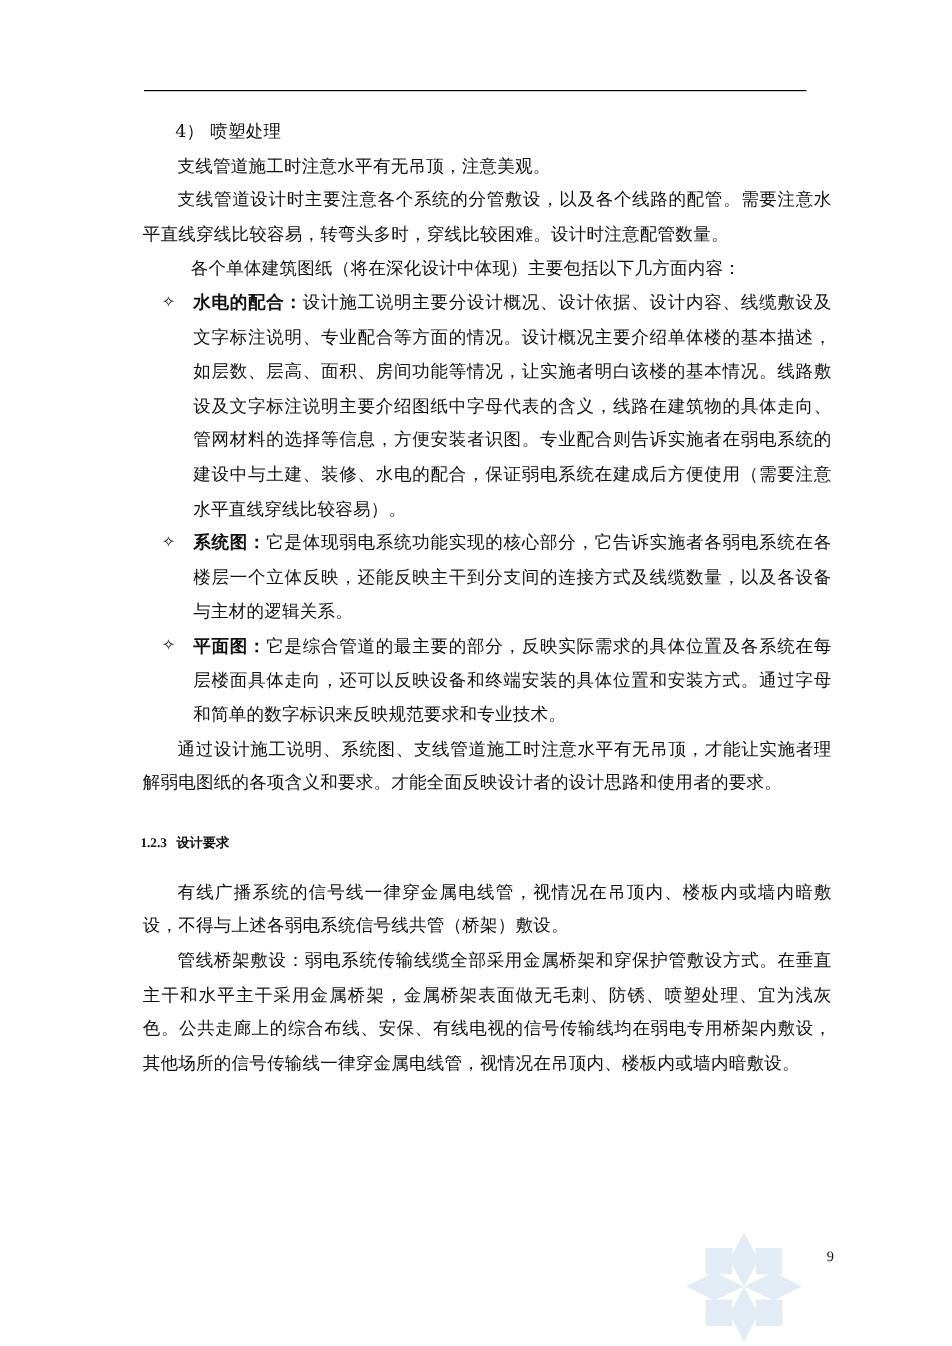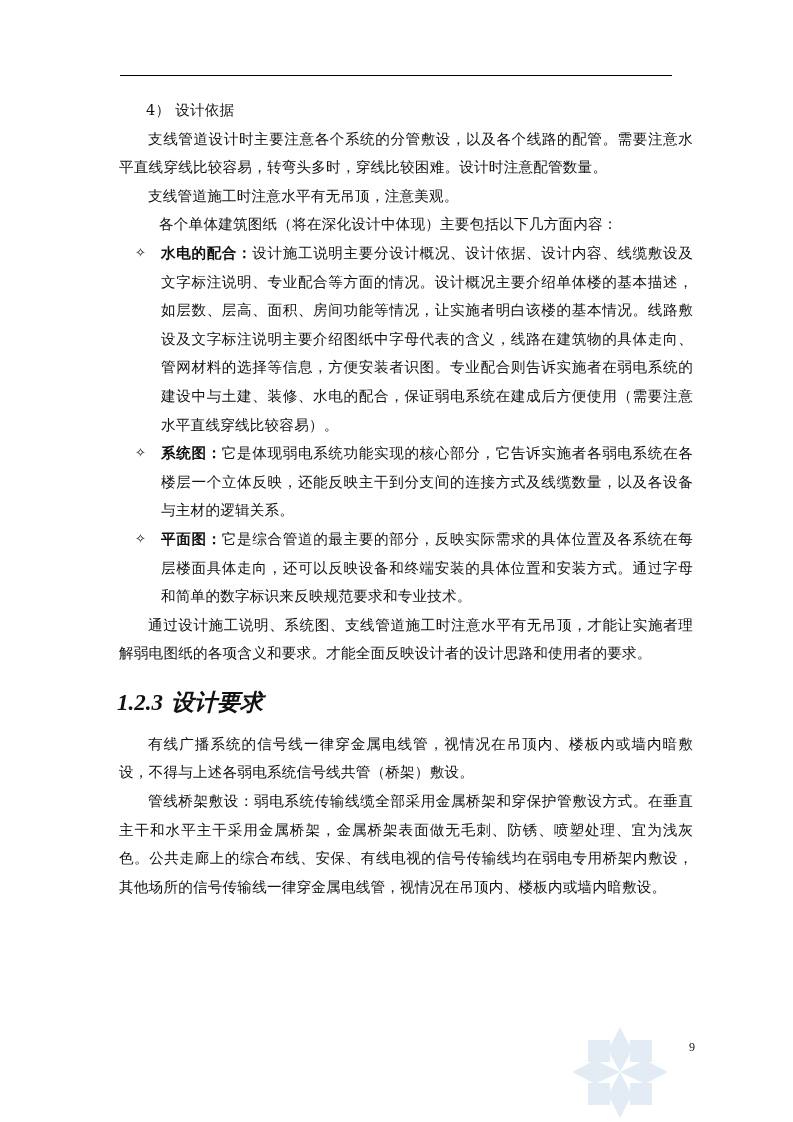--- a/index.html
+++ b/index.html
@@ -10,40 +10,40 @@
   .page { position: absolute; left: 119px; top: 96px; width: 574px; }
   .p { font-size: 14.6px; line-height: 28.6px; margin: 0; text-align: justify;
        text-align-last: left; letter-spacing: 0.2px; }
   .indent { text-indent: 29px; }
   .indent-sm { text-indent: 40px; }
   .item4 { padding-left: 27px; }
   .bullet { position: relative; padding-left: 42px; margin: 0; }
   .bullet .mark { position: absolute; left: 16px; top: 0; font-size: 13px; line-height: 28.6px; }
   .bullet b { font-weight: bold; }
   .heading { font-family: "Liberation Serif", "DejaVu Serif", serif; font-weight: bold;
-             font-size: 23px; margin: 22px 0 14px -2px; line-height: 26px; font-style: italic; }
+             font-size: 11px; margin: 22px 0 14px -2px; line-height: 26px; }
   .heading .num { margin-right: 8px; }
   .pagenum { position: absolute; left: 689px; top: 1040px; font-size: 12px;
              font-family: "Liberation Serif", serif; }
   .wm { position: absolute; opacity: 0.13; pointer-events: none; }
 </style>
 </head>
 <body>
 
 <div class="rule"></div>
 
 <div class="page">
 
   <p class="p item4">
     <span>4）</span>
-    <span>设计依据</span>
+    <span>喷塑处理</span>
   </p>
 
+  <p class="p indent">支线管道施工时注意水平有无吊顶，注意美观。</p>
   <p class="p indent">支线管道设计时主要注意各个系统的分管敷设，以及各个线路的配管。需要注意水平直线穿线比较容易，转弯头多时，穿线比较困难。设计时注意配管数量。</p>
-  <p class="p indent">支线管道施工时注意水平有无吊顶，注意美观。</p>
   <p class="p indent-sm">各个单体建筑图纸（将在深化设计中体现）主要包括以下几方面内容：</p>
 
   <div class="p bullet">
     <span class="mark">✧</span>
     <b>水电的配合：</b><span>设计施工说明主要分设计概况、设计依据、设计内容、线缆敷设及文字标注说明、专业配合等方面的情况。设计概况主要介绍单体楼的基本描述，如层数、层高、面积、房间功能等情况，让实施者明白该楼的基本情况。线路敷设及文字标注说明主要介绍图纸中字母代表的含义，线路在建筑物的具体走向、管网材料的选择等信息，方便安装者识图。专业配合则告诉实施者在弱电系统的建设中与土建、装修、水电的配合，保证弱电系统在建成后方便使用（需要注意水平直线穿线比较容易）。</span>
   </div>
 
   <div class="p bullet">
     <span class="mark">✧</span>
     <b>系统图：</b><span>它是体现弱电系统功能实现的核心部分，它告诉实施者各弱电系统在各楼层一个立体反映，还能反映主干到分支间的连接方式及线缆数量，以及各设备与主材的逻辑关系。</span>

